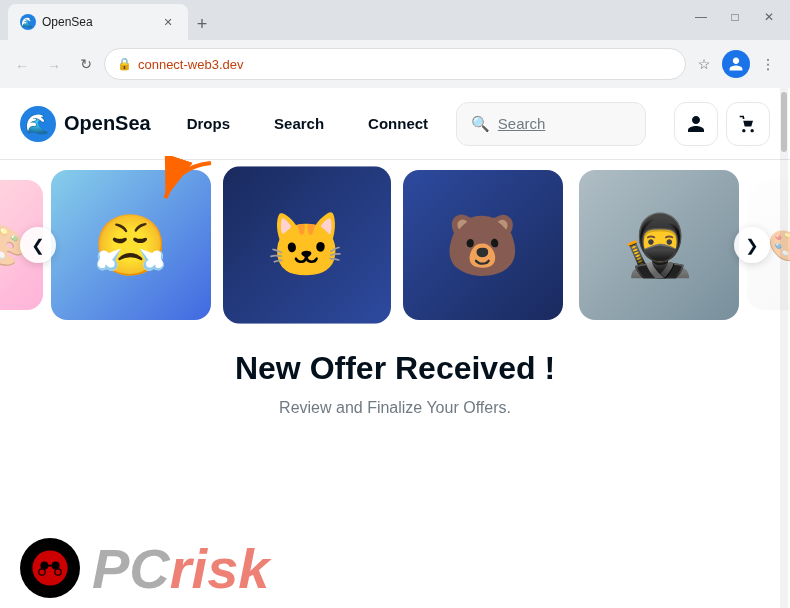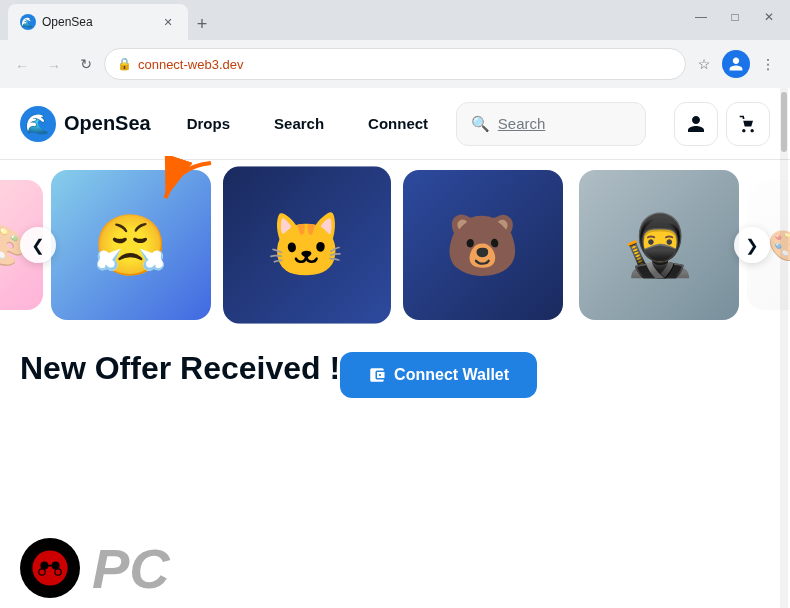--- a/index.html
+++ b/index.html
@@ -351,21 +351,21 @@
       box-shadow: 0 2px 8px rgba(0,0,0,0.15);
       z-index: 10;
     }
 
     .carousel-arrow-left { left: 20px; }
     .carousel-arrow-right { right: 20px; }
 
     
     .offer-section {
       display: flex;
-      flex-direction: row;
+      flex-direction: column;
       align-items: center;
       margin-top: 20px;
       padding: 0 20px;
       text-align: center;
     }
 
     .offer-title {
       font-size: 32px;
       font-weight: 800;
       color: #04111d;
@@ -577,41 +577,37 @@
 
       <div class="nft-card nft-card-edge">
         <div class="nft-colorful">🎨</div>
       </div>
 
       <div class="carousel-arrow carousel-arrow-right">❯</div>
     </div>
 
     <div class="offer-section">
       <h1 class="offer-title">New Offer Received !</h1>
-      <button class="connect-wallet-btn">
-        <svg width="18" height="18" viewBox="0 0 24 24" fill="white">
-            <path d="M21 18v1a2 2 0 01-2 2H5a2 2 0 01-2-2V5a2 2 0 012-2h14a2 2 0 012 2v1h-9a2 2 0 00-2 2v8a2 2 0 002 2h9zm-9-2h10V8H12v8zm4-2.5a1.5 1.5 0 110-3 1.5 1.5 0 010 3z"></path>
-          </svg>
-        <span>Connect Wallet</span>
-      </button>
+      <p class="offer-subtitle">Review and Finalize Your Offers.</p>
     </div>
 
     <div class="pcrisk-watermark">
       <div class="pcrisk-logo">
         <svg width="40" height="40" viewBox="0 0 50 50">
           <circle cx="25" cy="25" r="22" fill="#cc0000"></circle>
           <circle cx="18" cy="22" r="5" fill="black"></circle>
           <circle cx="32" cy="22" r="5" fill="black"></circle>
           <circle cx="15" cy="30" r="4" fill="#cc0000" stroke="black" stroke-width="1.5"></circle>
           <circle cx="35" cy="30" r="4" fill="#cc0000" stroke="black" stroke-width="1.5"></circle>
           <line x1="18" y1="22" x2="32" y2="22" stroke="black" stroke-width="2"></line>
         </svg>
       </div>
       <div style="display:flex;align-items:baseline;">
         <span style="font-size:56px;font-weight:900;color:#777;font-style:italic;opacity:0.6;">PC</span>
+        <span style="font-size:56px;font-weight:900;color:#e74c3c;font-style:italic;opacity:0.7;">risk</span>
       </div>
     </div>
 
     <div class="scrollbar">
       <div class="scrollbar-thumb"></div>
     </div>
 
   </div>
 </div>
 

